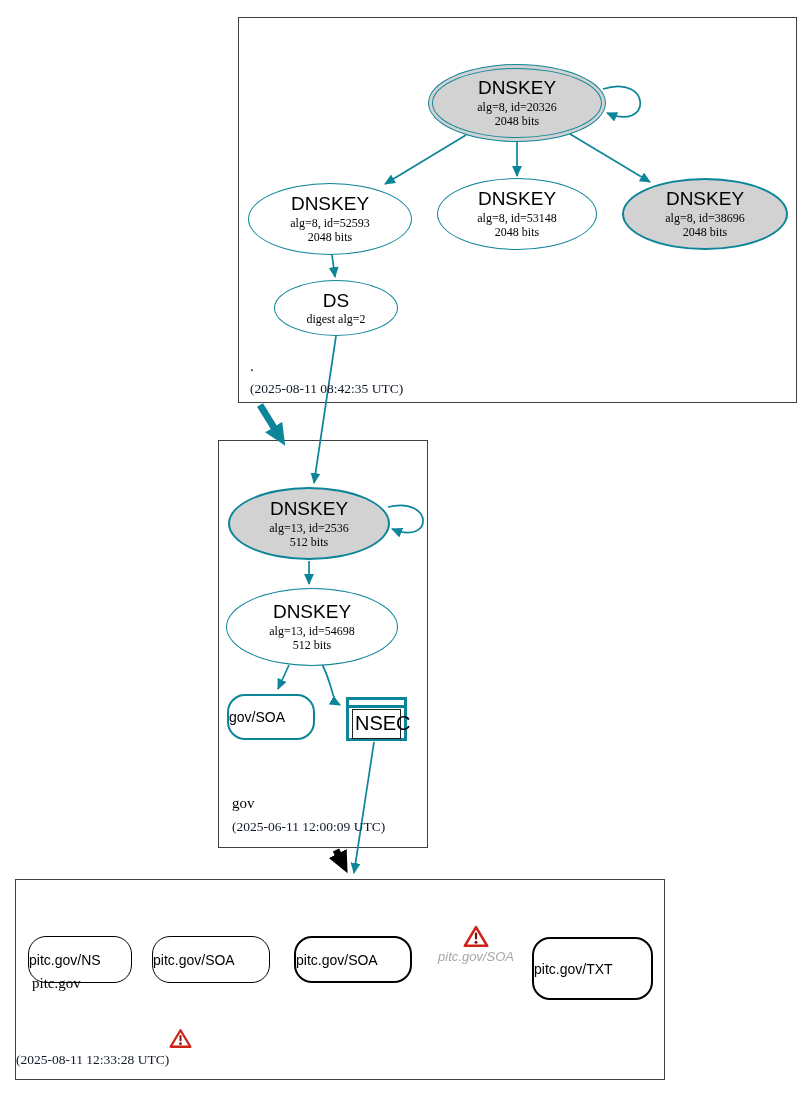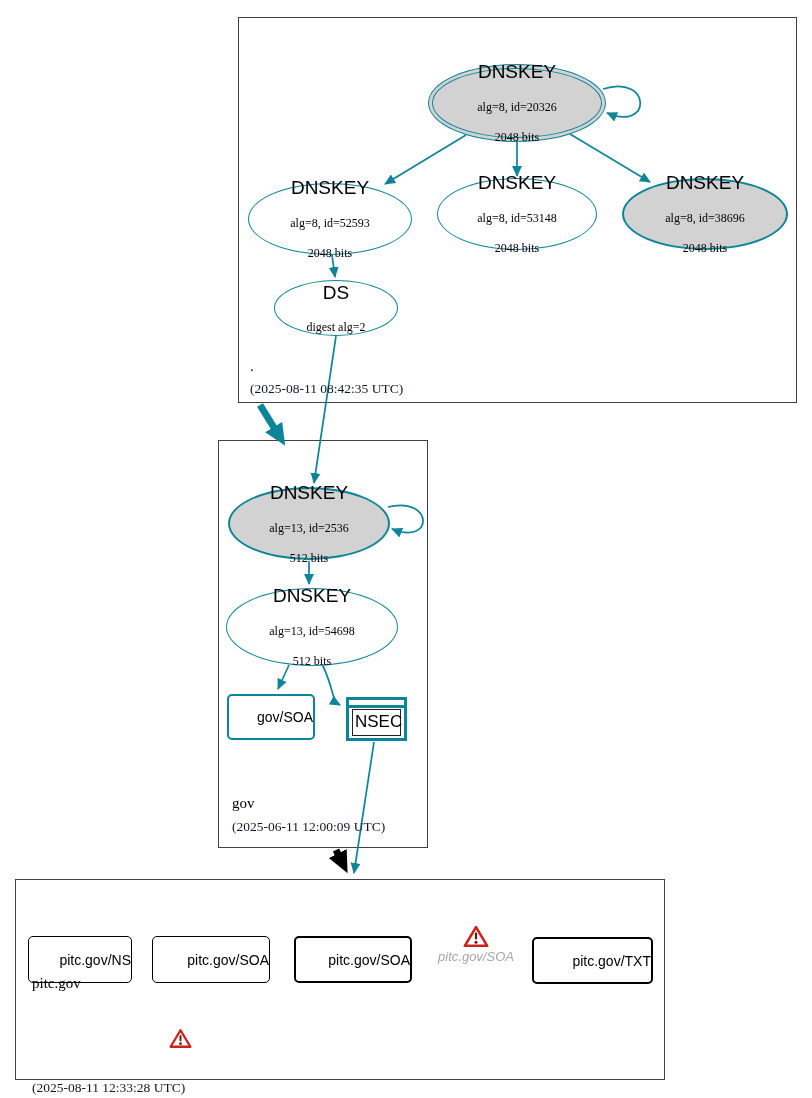--- a/index.html
+++ b/index.html
@@ -13,27 +13,27 @@
   html,body{margin:0;padding:0;background:#fff;}
   .canvas{position:relative;width:812px;height:1098px;background:#fff;font-family:"Liberation Sans",sans-serif;overflow:hidden;}
   .zone-box{position:absolute;border:1px solid var(--zone-border);background:transparent;z-index:1;}
   .edge-layer{position:absolute;left:0;top:0;z-index:2;pointer-events:none;}
   .node{position:absolute;z-index:3;}
   .ellipse{border:1.6px solid var(--teal);border-radius:50%;background:#fff;display:flex;flex-direction:column;align-items:center;justify-content:center;text-align:center;}
   .ellipse.gray{background:var(--gray-fill);}
   .double{position:absolute;border:1.6px solid var(--teal);border-radius:50%;background:var(--gray-fill);}
   .double .inner{position:absolute;left:3px;top:3px;right:3px;bottom:3px;border:1.6px solid var(--teal);border-radius:50%;display:flex;flex-direction:column;align-items:center;justify-content:center;text-align:center;background:transparent;}
   .nt{font-size:19px;color:#000;line-height:1.2;}
-  .nd{font-family:"Liberation Serif",serif;font-size:12px;color:#000;line-height:1.18;margin-top:16px;}
-  .rrset{position:absolute;z-index:3;border:1.5px solid var(--teal);border-radius:5px;background:#fff;display:flex;align-items:center;justify-content:flex-end;font-size:14px;color:#000;}
+  .nd{font-family:"Liberation Serif",serif;font-size:12px;color:#000;line-height:1.18;}
+  .rrset{position:absolute;z-index:3;border:1.5px solid var(--teal);border-radius:18px;background:#fff;display:flex;align-items:center;justify-content:flex-start;font-size:14px;color:#000;}
   .rrset.blk{border-color:#000;margin-top:12px;}
   .rrset.blk.bold{border-width:2px;}
   .nsec-box{position:absolute;z-index:3;border:3px solid var(--teal);background:#fff;}
   .nsec-top{height:8px;border-bottom:3px solid var(--teal);}
-  .nsec-label{margin:1px 3px;border:1px solid #222;text-align:center;font-size:17px;color:#000;padding:2px 2px 3px;}
+  .nsec-label{margin:1px 3px;border:1px solid #222;text-align:center;font-size:20px;color:#000;padding:2px 2px 3px;}
   .zone-label{position:absolute;z-index:3;font-family:"Liberation Serif",serif;font-size:15px;color:#000;}
   .zone-ts{position:absolute;z-index:3;font-family:"Liberation Serif",serif;font-size:13.5px;color:#0f172a;white-space:nowrap;}
   .warn-node{position:absolute;z-index:3;display:flex;flex-direction:column;align-items:center;}
   .warn-text{font-style:italic;color:var(--muted);font-size:13px;margin-top:1px;white-space:nowrap;}
   .warn-icon{display:block;}
 </style>
 </head>
 <body>
 
 <div class="canvas">
@@ -147,25 +147,25 @@
 
   <div class="warn-node" style="left:430px;top:925px;width:92px;">
     <svg class="warn-icon" width="26" height="23" viewBox="0 0 26 23">
       <path d="M13 2.2 L24.2 20.8 L1.8 20.8 Z" fill="#fff" stroke="#cc2318" stroke-width="2.6" stroke-linejoin="round"></path>
       <rect x="11.9" y="7.5" width="2.2" height="7" rx="1" fill="#7a100a"></rect>
       <circle cx="13" cy="17.3" r="1.5" fill="#7a100a"></circle>
     </svg>
     <div class="warn-text">pitc.gov/SOA</div>
   </div>
 
-  <div class="rrset blk bold" style="left:532px;top:925px;width:121px;height:47px;">
+  <div class="rrset blk bold" style="left:532px;top:925px;width:121px;height:63px;">
     <span>pitc.gov/TXT</span>
   </div>
 
   <div class="zone-label" style="left:32px;top:975px;">pitc.gov</div>
   <svg style="position:absolute;left:169px;top:1028px;z-index:3;" width="23" height="21" viewBox="0 0 26 23">
     <path d="M13 2.2 L24.2 20.8 L1.8 20.8 Z" fill="#fff" stroke="#cc2318" stroke-width="2.6" stroke-linejoin="round"></path>
     <rect x="11.9" y="7.5" width="2.2" height="7" rx="1" fill="#7a100a"></rect>
     <circle cx="13" cy="17.3" r="1.5" fill="#7a100a"></circle>
   </svg>
-  <div class="zone-ts" style="left:32px;top:1052px;margin-top:28px;">(2025-08-11 12:33:28 UTC)</div>
+  <div class="zone-ts" style="left:16px;top:1052px;">(2025-08-11 12:33:28 UTC)</div>
 
 </div>
 
 </body></html>

